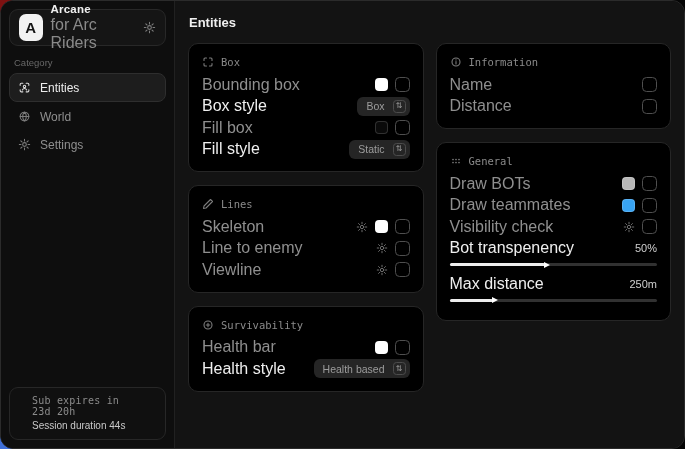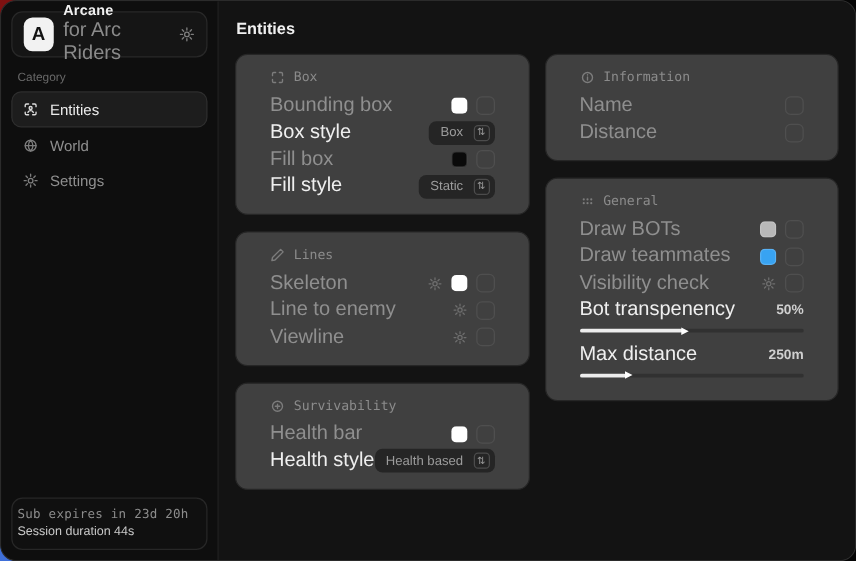--- a/index.html
+++ b/index.html
@@ -23,39 +23,39 @@
   .logo-sub { font-size:16px; color:#8a8a8a; margin-top:1px; }
   .logo-gear { margin-left:auto; color:#7d7d7d; display:flex; cursor:pointer; }
 
   .category { margin:11px 13px 5px; font-size:9.5px; color:#686868; }
 
   .nav-item { height:27px; margin:1px 8px; display:flex; align-items:center; gap:9px; padding:0 8px; border-radius:8px; color:#8f8f8f; font-size:12px; border:1px solid transparent; cursor:pointer; }
   .nav-item .nav-icon { display:flex; color:#7c7c7c; }
   .nav-item.active { background:#1d1d1d; border-color:#2e2e2e; color:#ececec; height:29px; }
   .nav-item.active .nav-icon { color:#dcdcdc; }
 
-  .side-footer { position:absolute; left:8px; right:8px; bottom:8px; border:1px solid #272727; background:#101010; border-radius:9px; padding:7px 4px 8px; }
+  .side-footer { position:absolute; left:8px; right:8px; bottom:8px; border:1px solid #272727; background:#101010; border-radius:9px; padding:7px 22px 8px; }
   .sf-line1 { font-family:"DejaVu Sans Mono", monospace; font-size:10px; color:#8c8c8c; letter-spacing:.2px; }
   .sf-line2 { font-size:10px; font-weight:400; color:#c9c9c9; margin-top:3px; }
 
   
   .main { flex:1; background:#131313; padding:0 13px; display:flex; flex-direction:column; }
   .main-header { height:42px; display:flex; align-items:center; font-size:13px; font-weight:700; color:#f0f0f0; padding-left:1px; }
   .columns { display:flex; gap:12px; align-items:flex-start; }
   .col { flex:1; display:flex; flex-direction:column; gap:13px; }
 
-  .panel { background:#404040; border:1px solid #262626; border-radius:10px; padding:10px 27px 11px; }
+  .panel { background:#000000; border:1px solid #262626; border-radius:10px; padding:10px 13px 11px; }
   .panel-title { display:flex; align-items:center; gap:7px; font-family:"DejaVu Sans Mono", monospace; font-size:10.5px; color:#8b8b8b; margin:2px 0 6px; }
   .panel-title .p-icon { display:flex; color:#7c7c7c; }
 
   .row { display:flex; align-items:center; height:21.5px; }
   .row-label { font-size:16px; color:#8f8f8f; }
   .row.strong .row-label { color:#efefef; font-weight:400; }
   .row-controls { margin-left:auto; display:flex; align-items:center; gap:7px; }
-  .row-value { margin-left:auto; font-size:11px; font-weight:700; color:#cfcfcf; }
+  .row-value { margin-left:auto; font-size:11px; font-weight:400; color:#cfcfcf; }
 
   .checkbox { width:15px; height:15px; border:1.5px solid #4f4f4f; border-radius:4.5px; background:transparent; cursor:pointer; }
   .swatch { width:13px; height:13px; border-radius:4px; border:1px solid rgba(255,255,255,0.16); cursor:pointer; }
   .gear-mini { display:flex; color:#6f6f6f; cursor:pointer; }
 
   .dropdown { background:#252525; border-radius:6px; height:19px; display:flex; align-items:center; gap:8px; padding:0 4px 0 9px; font-size:10.5px; color:#9c9c9c; cursor:pointer; }
   .dd-icon { width:13px; height:13px; border:1px solid #4c4c4c; border-radius:3.5px; display:flex; align-items:center; justify-content:center; font-size:8px; line-height:1; color:#9c9c9c; }
 
   .slider-track { height:3px; background:#313131; border-radius:2px; position:relative; margin:4px 0 7px; cursor:pointer; }
   .slider-fill { height:100%; background:#ededed; border-radius:2px; position:relative; }

